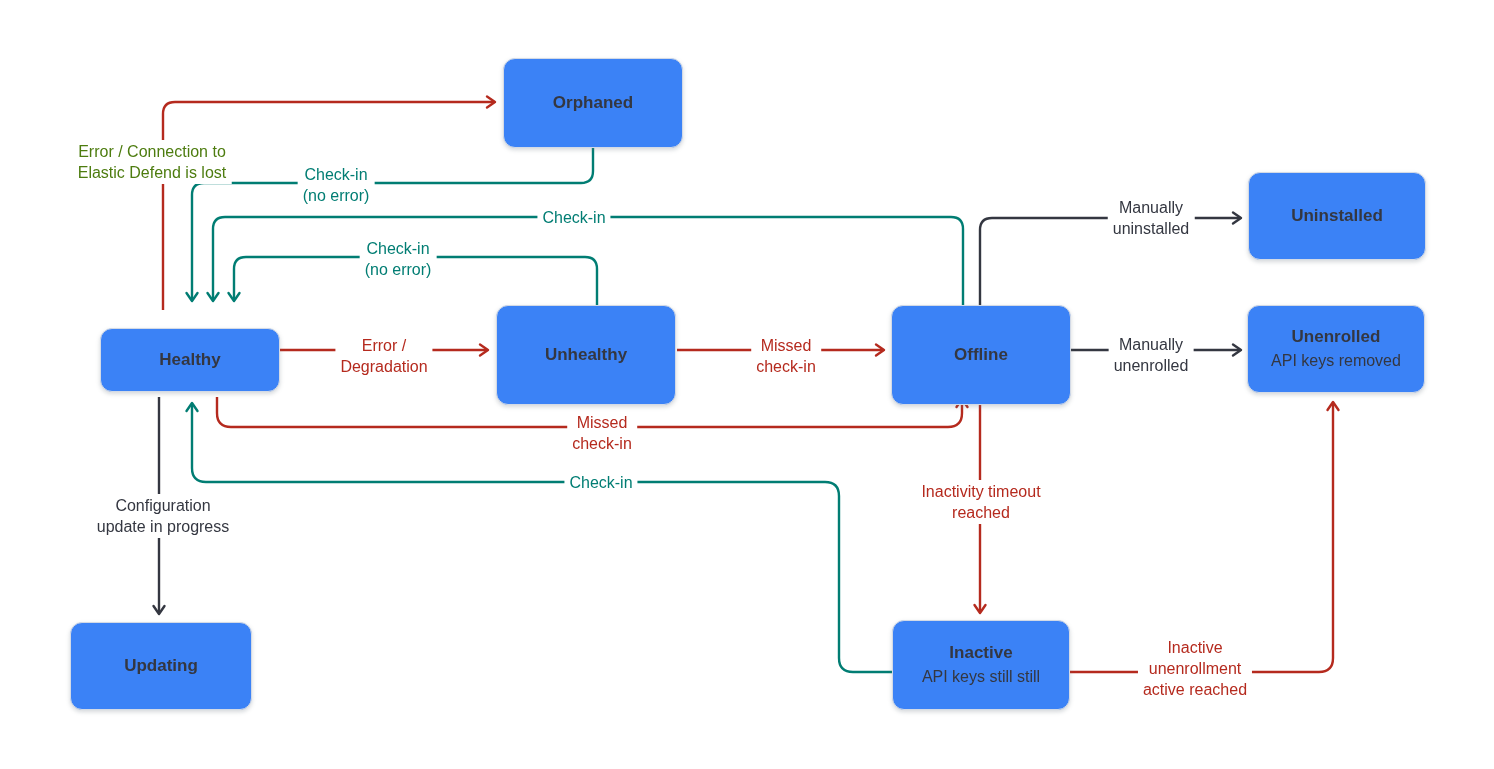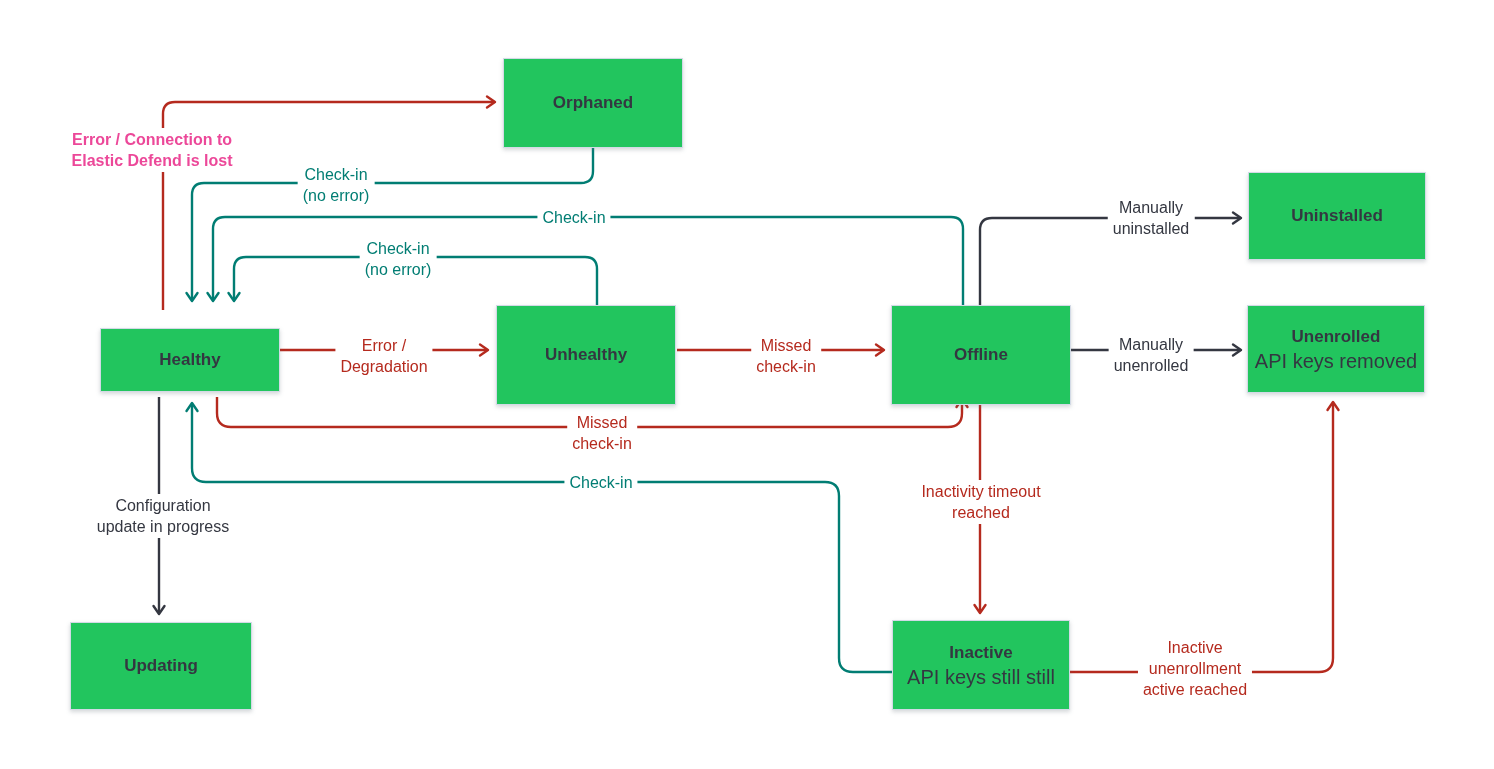--- a/index.html
+++ b/index.html
@@ -6,32 +6,32 @@
   #canvas{
     position:relative;
     width:1494px;height:769px;
     background:#ffffff;
     font-family:"Liberation Sans","DejaVu Sans",sans-serif;
     overflow:hidden;
   }
   #wires{position:absolute;left:0;top:0;z-index:1;}
   .state-box{
     position:absolute;z-index:3;
-    background:#22c55e;
+    background:#3b82f6;
     border:1.5px solid #d3dae6;
-    border-radius:0;
+    border-radius:12px;
     box-shadow:0 2px 4px rgba(105,115,125,0.28);
     display:flex;flex-direction:column;
     align-items:center;justify-content:center;
     box-sizing:border-box;
     color:#343741;
     text-align:center;
   }
   .state-title{font-weight:bold;font-size:17px;line-height:22px;}
-  .state-sub{font-weight:normal;font-size:20px;line-height:22px;margin-top:2px;}
+  .state-sub{font-weight:normal;font-size:16px;line-height:22px;margin-top:2px;}
   .edge-label{
     position:absolute;z-index:2;
     transform:translateX(-50%);
     text-align:center;
     font-size:16px;line-height:21px;
     white-space:nowrap;
     background:#ffffff;
     padding:1px 5px;
   }
 </style>
@@ -89,21 +89,21 @@
       </div>
       <div class="state-box" style="left: 70px; top: 622px; width: 182px; height: 88px;">
         <div class="state-title">Updating</div>
       </div>
       <div class="state-box" style="left: 892px; top: 620px; width: 178px; height: 90px;">
         <div class="state-title">Inactive</div>
         <div class="state-sub">API keys still still</div>
       </div>
     </div>
   <div id="labels-layer">
-      <div class="edge-label" style="left: 152px; top: 128px; color: #ec4899; font-weight: bold;">
+      <div class="edge-label" style="left: 152px; top: 140px; color: #4d7c0f;">
         <div>Error / Connection to</div>
         <div>Elastic Defend is lost</div>
       </div>
       <div class="edge-label" style="left: 336px; top: 163px; color: rgb(1, 125, 115);">
         <div>Check-in</div>
         <div>(no error)</div>
       </div>
       <div class="edge-label" style="left: 574px; top: 206px; color: rgb(1, 125, 115);">
         <div>Check-in</div>
       </div>

